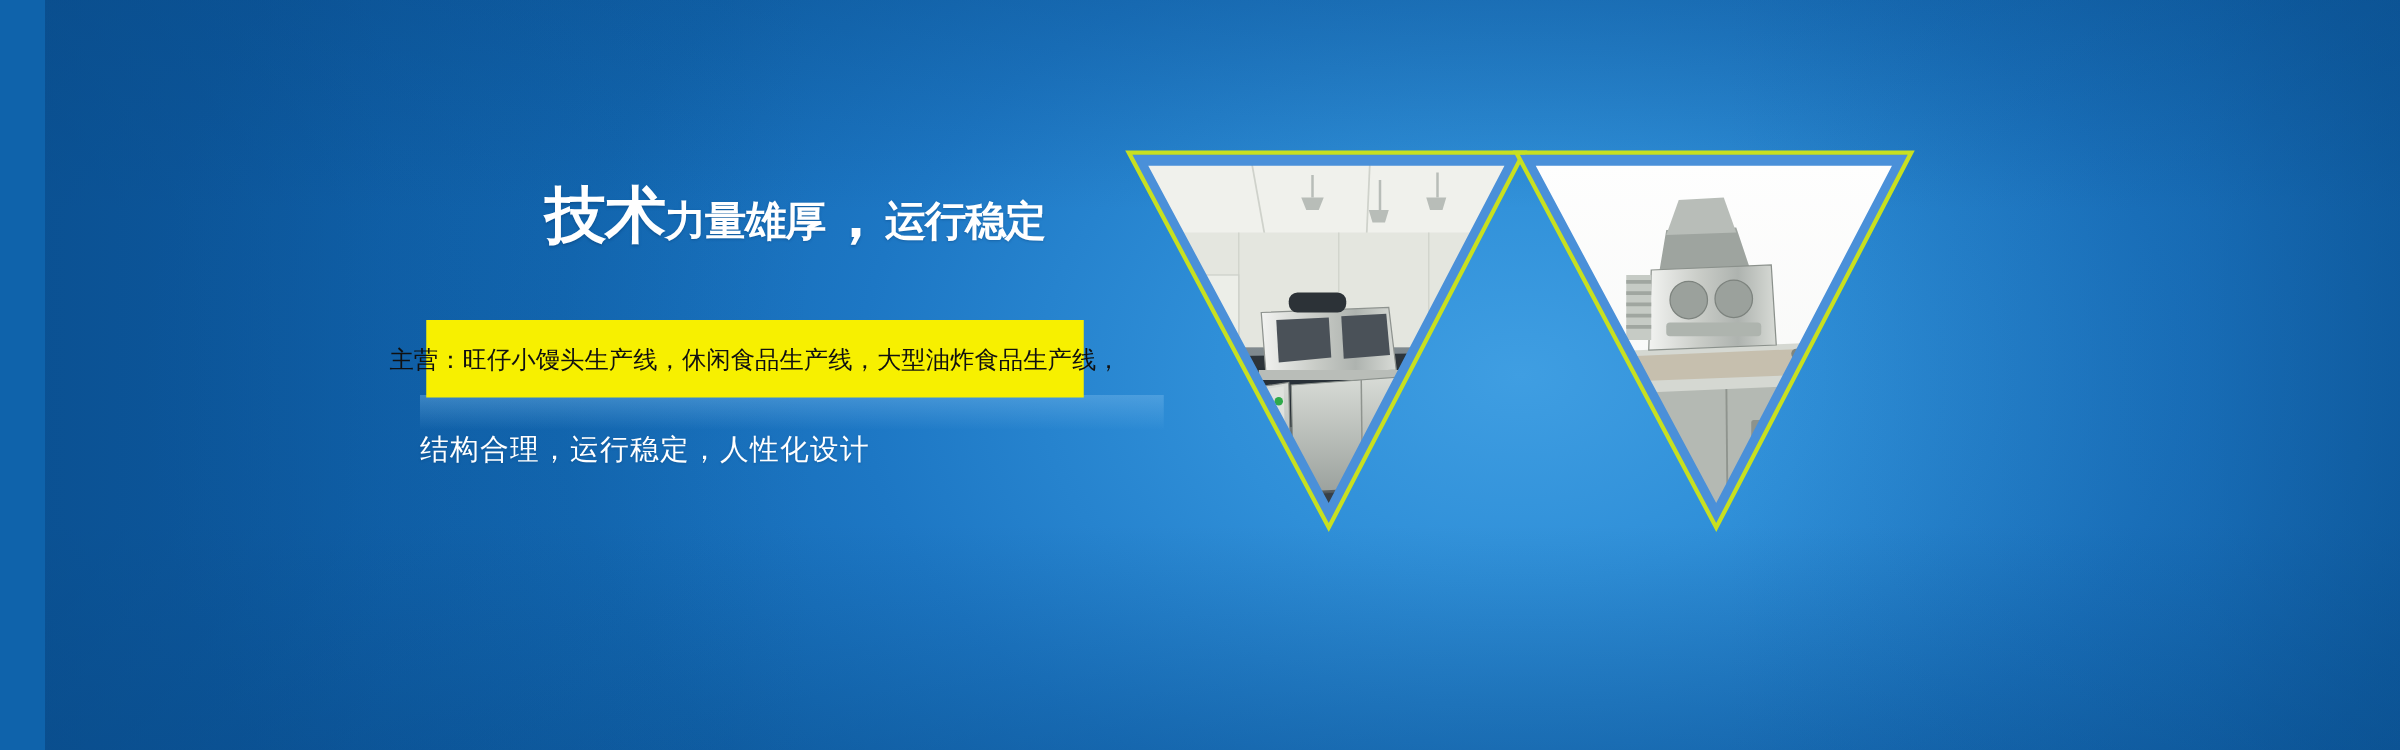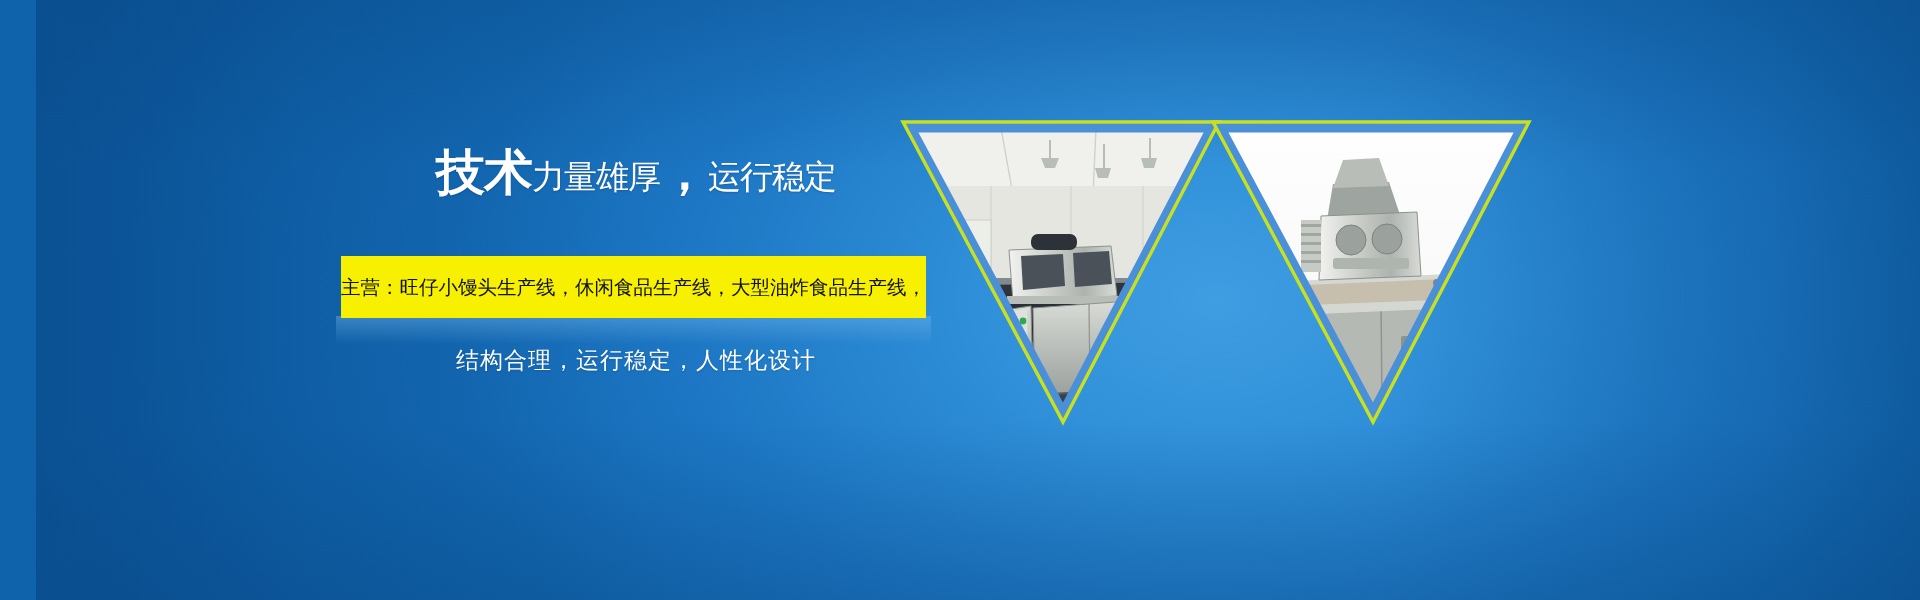--- a/index.html
+++ b/index.html
@@ -44,28 +44,28 @@
     line-height:1;
     height:58px;
     display:flex;
     align-items:baseline;
     justify-content:center;
     letter-spacing:-1px;
     text-shadow:0 1px 2px rgba(5,55,105,.35);
     font-family:"DejaVu Sans","Liberation Sans",sans-serif;
   }
   .hl-big   { font-size:49px; font-weight:bold; }
-  .hl-small { font-size:33px; font-weight:normal; position:relative; top:-1px; }
+  .hl-small { font-size:33px; font-weight:bold; position:relative; top:-1px; }
   .hl-comma { font-size:49px; font-weight:bold; }
 
   
   #yellow-strip {
     position:absolute;
     left:305px; top:256px;
-    width:585px; height:62px;
+    width:526px; height:62px;
     background:#f7f000;
     z-index:6;
     display:flex;
     flex-direction:row;
     align-items:center;
     justify-content:center;
     padding:2px 10px 0;
   }
   #yellow-strip .ys-line {
     color:#101010;
@@ -82,21 +82,21 @@
     width:595px; height:28px;
     background:linear-gradient(to bottom, rgba(120,185,235,.42), rgba(120,185,235,0));
     z-index:4;
     pointer-events:none;
   }
 
   #tagline {
     position:absolute;
     left:300px; top:336px;
     width:600px;
-    text-align:center;
+    text-align:left;
     z-index:5;
   }
   #tagline .tag-line {
     color:#ffffff;
     font-size:23px;
     line-height:48px;
     letter-spacing:1px;
     white-space:nowrap;
     font-family:"DejaVu Sans","Liberation Sans",sans-serif;
     text-shadow:0 1px 2px rgba(5,55,105,.3);

